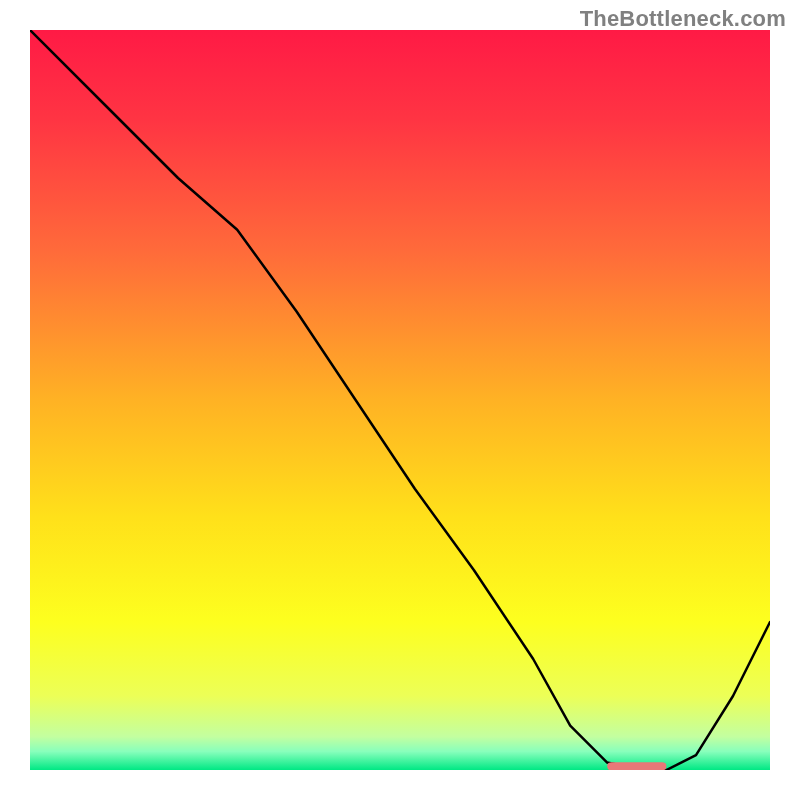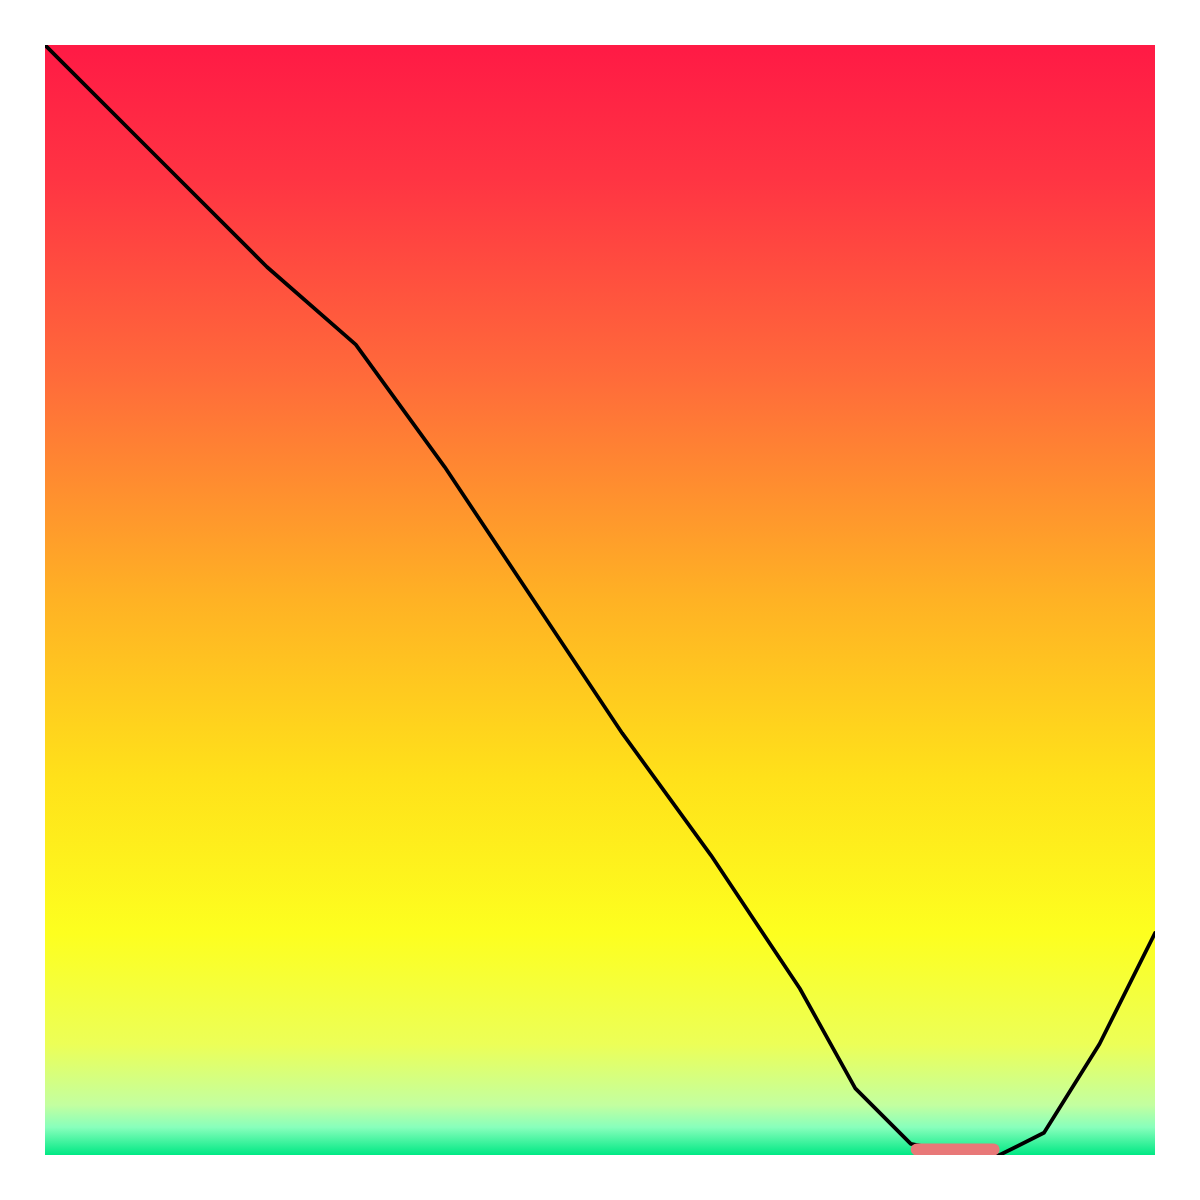--- a/index.html
+++ b/index.html
@@ -30,20 +30,21 @@
     left: 30px;
     top: 30px;
     width: 740px;
     height: 740px;
   }
 </style>
 </head>
 <body>
 
 <div class="wrap">
+  <div class="watermark">TheBottleneck.com</div>
   <svg class="plot" viewBox="0 0 740 740" preserveAspectRatio="none">
     <defs>
       <linearGradient id="bg-grad" x1="0" y1="0" x2="0" y2="1">
           <stop offset="0%" stop-color="#ff1a45"></stop>
           <stop offset="12%" stop-color="#ff3443"></stop>
           <stop offset="30%" stop-color="#ff6b3a"></stop>
           <stop offset="50%" stop-color="#ffb224"></stop>
           <stop offset="66%" stop-color="#ffe11a"></stop>
           <stop offset="80%" stop-color="#fdff1f"></stop>
           <stop offset="90%" stop-color="#ecff57"></stop>

